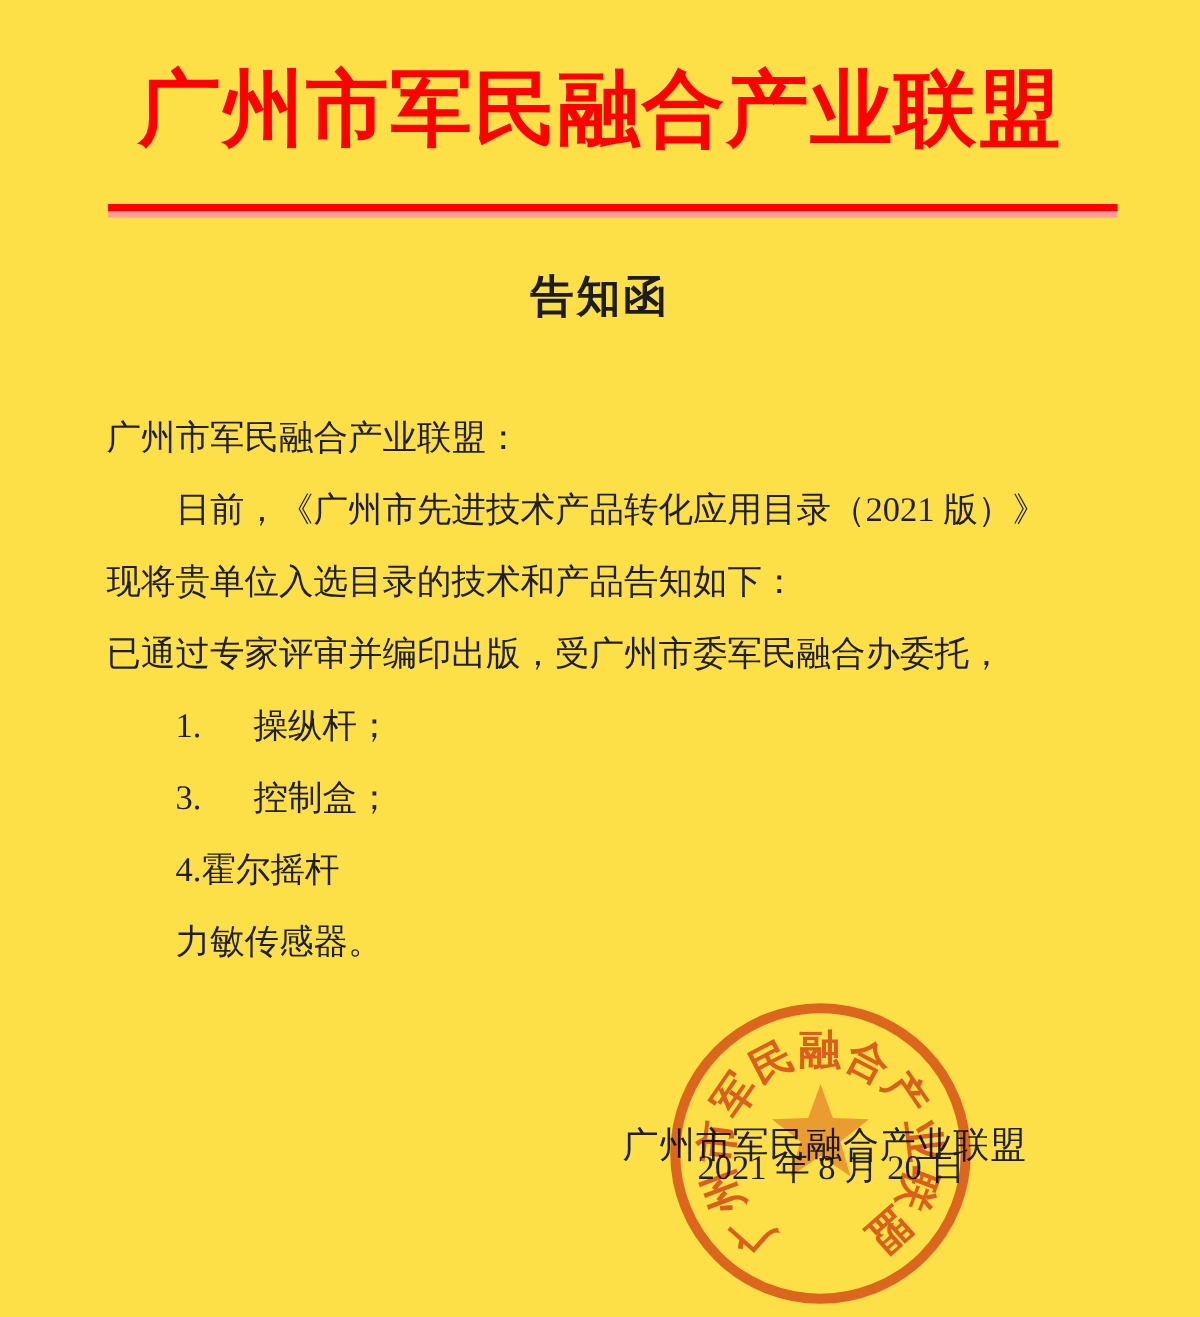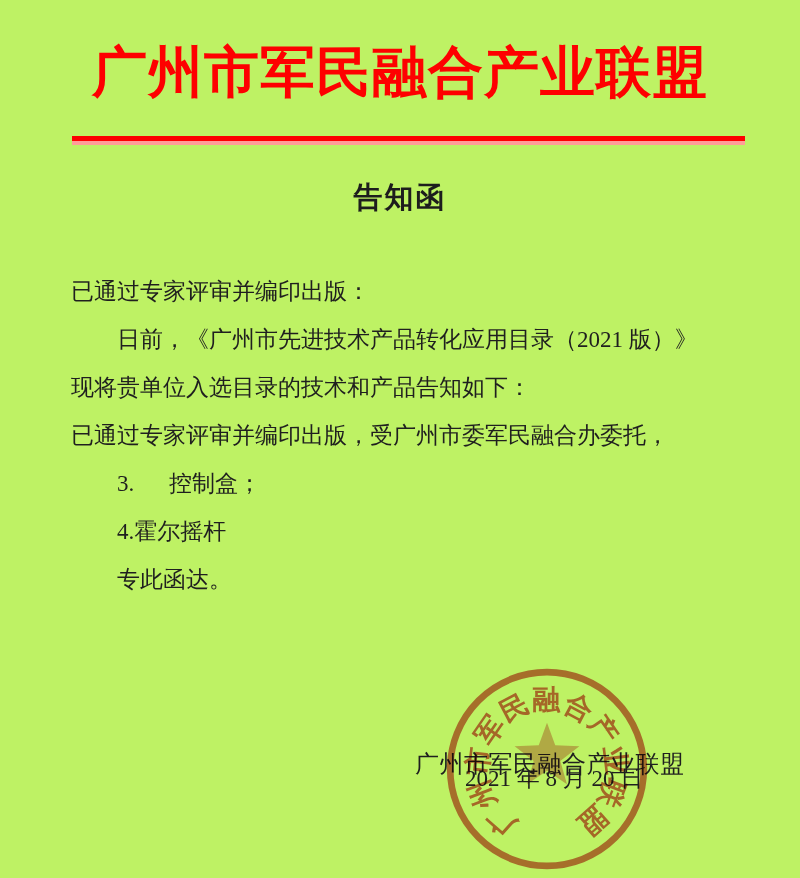--- a/index.html
+++ b/index.html
@@ -4,21 +4,21 @@
 <style>
   :root{
     --accent:#fe0000;
     --seal:#d5493d;
     --ink:#1f1f1f;
   }
   *{margin:0;padding:0;box-sizing:border-box;}
   html,body{width:800px;height:878px;background:#ffffff;overflow:hidden;}
   body{position:relative;font-family:"Liberation Serif","DejaVu Serif",serif;color:var(--ink);}
 
-  .page{position:absolute;inset:0;background:#bef264;}
+  .page{position:absolute;inset:0;background:#fde047;}
 
   .org-title{
     position:absolute;top:36px;left:0;width:100%;height:74px;line-height:74px;
     text-align:center;font-size:55px;font-weight:700;color:var(--accent);
     letter-spacing:1px;white-space:nowrap;
   }
   .rule{
     position:absolute;left:72px;top:136px;width:673px;height:5px;
     background:var(--accent);
   }
@@ -66,33 +66,36 @@
 
 <div class="page">
 
   <div class="org-title">广州市军民融合产业联盟</div>
 
   <div class="rule"></div>
 
   <div class="doc-title">告知函</div>
 
   <div class="body-block">
-    <div class="line">已通过专家评审并编印出版：</div>
+    <div class="line">广州市军民融合产业联盟：</div>
     <div class="line indent">日前，《广州市先进技术产品转化应用目录（2021 版）》</div>
     <div class="line">现将贵单位入选目录的技术和产品告知如下：</div>
     <div class="line">已通过专家评审并编印出版，受广州市委军民融合办委托，</div>
 
+    <div class="line list-item">
+      <span class="num wide">1.</span><span>操纵杆；</span>
+    </div>
     <div class="line list-item">
       <span class="num wide">3.</span><span>控制盒；</span>
     </div>
     <div class="line list-item">
       <span class="num">4.</span><span>霍尔摇杆</span>
     </div>
 
-    <div class="line closing">专此函达。</div>
+    <div class="line closing">力敏传感器。</div>
   </div>
 
   <div class="sig-org">广州市军民融合产业联盟</div>
   <div class="sig-date">2021 年 8 月 20 日</div>
 
   <svg class="seal" viewBox="0 0 200 200" aria-hidden="true">
     <circle cx="100" cy="100" r="94" fill="none" stroke="var(--seal)" stroke-width="6.5" stroke-opacity="0.9"></circle>
     <path id="sealTextPath" fill="none" d="M 100 158 A 58 58 0 1 1 100 42 A 58 58 0 1 1 100 158"></path>
     <text opacity="0.95">
       <textPath href="#sealTextPath" startOffset="28">广州市军民融合产业联盟</textPath>

